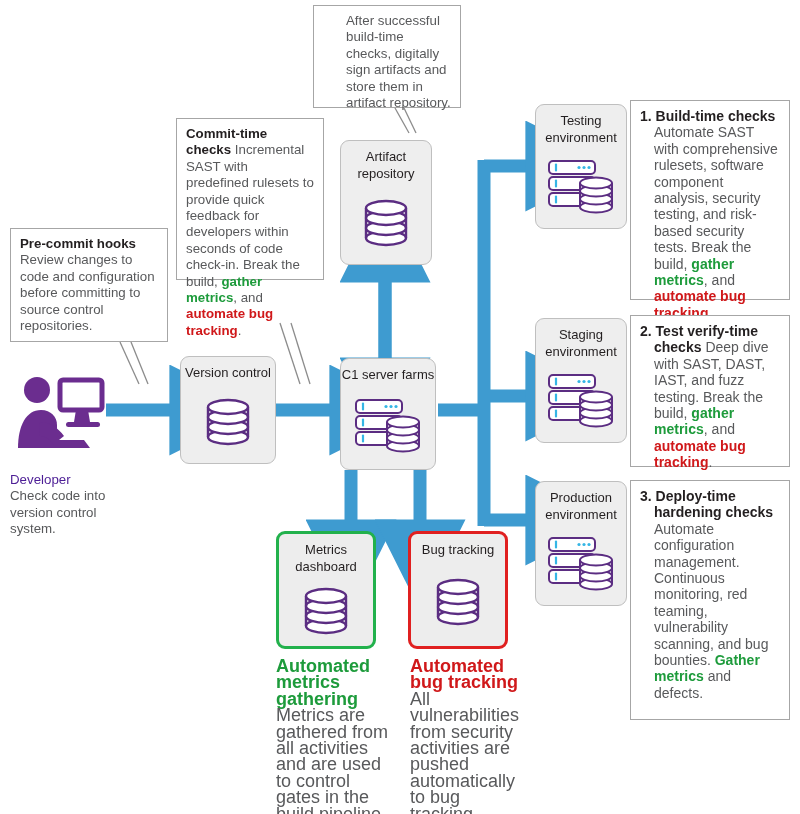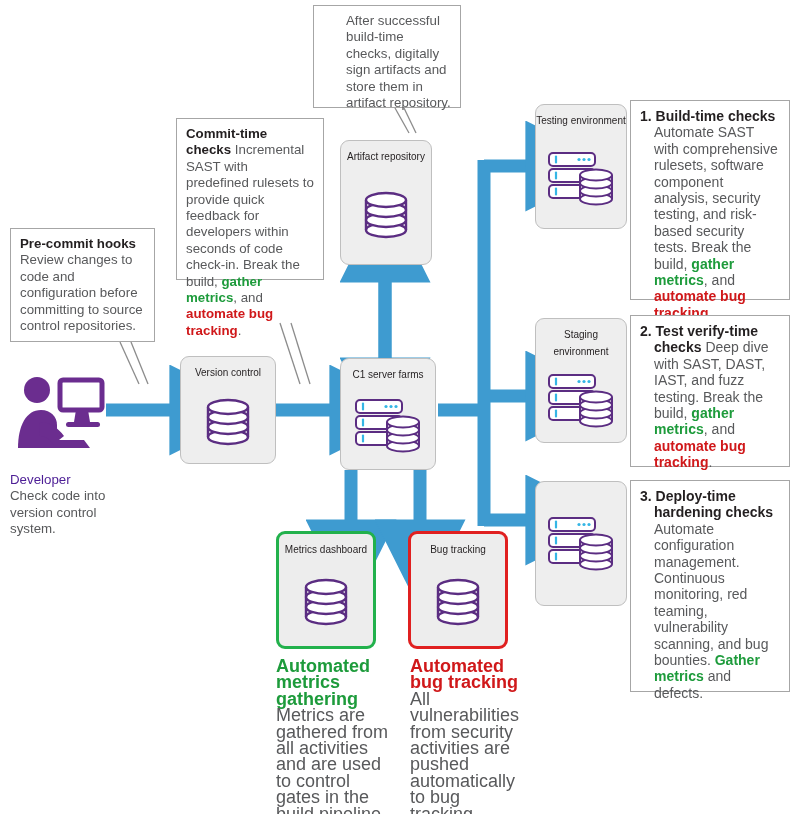--- a/index.html
+++ b/index.html
@@ -15,21 +15,21 @@
   .callout b{font-weight:bold;color:#231f20;}
   .green{color:#1d9b3b;font-weight:bold;}
   .red{color:#d0181a;font-weight:bold;}
 
   
   .node{position:absolute;background:#eeeeee;border:1px solid #bfbfbf;
         border-radius:9px;box-sizing:border-box;
         display:flex;flex-direction:column;align-items:center;}
   .node.greenb{border:3px solid #22b14c;background:#ededed;}
   .node.redb{border:3px solid #e02020;background:#ededed;}
-  .node .ttl{font-size:10px;line-height:17.4px;color:#231f20;
+  .node .ttl{font-size:13px;line-height:17.4px;color:#231f20;
              text-align:center;padding-top:7px;font-weight:normal;}
   .node .ico{flex:1;display:flex;align-items:center;justify-content:center;width:100%;}
 
   
   .panel{position:absolute;background:#ffffff;border:1px solid #a6a6a6;
          box-sizing:border-box;padding:7px 9px 7px 9px;font-size:14px;line-height:16.4px;}
   .panel .hd{font-weight:bold;color:#231f20;}
   .panel .body{padding-left:14px;}
   .panel .hd .num{margin-left:-14px;}
 
@@ -91,21 +91,21 @@
 
   <g>
     <path d="M420,470 L420,522" stroke="#3e9bd0" stroke-width="13" fill="none" marker-end="url(#ah)"></path>
   </g>
 </svg>
 
 <div class="callout" style="left:313px;top:5px;width:148px;height:103px;padding-left:32px;">
   <span>After successful build-time checks, digitally sign artifacts and store them in artifact repository.</span>
 </div>
 
-<div class="callout" style="left:10px;top:228px;width:145px;height:114px;">
+<div class="callout" style="left:10px;top:228px;width:158px;height:114px;">
   <b>Pre-commit hooks</b>
   <span>Review changes to code and configuration before committing to source control repositories.</span>
 </div>
 
 <div class="callout" style="left:176px;top:118px;width:148px;height:162px;">
   <b>Commit-time checks</b>
   <span>Incremental SAST with predefined rulesets to provide quick feedback for developers within seconds of code check-in. Break the build, </span><span class="green">gather metrics</span><span>, and </span><span class="red">automate bug tracking</span><span>.</span>
 </div>
 
 <svg class="abs" style="left:10px;top:370px;width:96px;height:92px;" viewBox="0 0 96 92">
@@ -253,20 +253,21 @@
         <path d="M34,34 L34,42 M66,34 L66,42"></path>
         <ellipse cx="50" cy="34" rx="16" ry="5.5"></ellipse>
         <path d="M34,26 L34,34 M66,26 L66,34"></path>
         <ellipse cx="50" cy="26" rx="16" ry="5.5"></ellipse>
       </g>
     </svg>
   </div>
 </div>
 
 <div class="node" style="left:535px;top:481px;width:92px;height:125px;">
+  <div class="ttl">Production environment</div>
   <div class="ico">
     <svg width="70" height="60" viewBox="0 0 70 60">
       <g fill="#ffffff" stroke="#5b2d82" stroke-width="2">
         <rect x="3" y="4" width="46" height="13" rx="4"></rect>
         <rect x="3" y="20" width="46" height="13" rx="4"></rect>
         <rect x="3" y="36" width="46" height="13" rx="4"></rect>
       </g>
       <g stroke="#35b6e5" stroke-width="2.2" stroke-linecap="round">
         <path d="M10,7.5 L10,13.5"></path>
           <path d="M10,23.5 L10,29.5"></path>
@@ -333,21 +334,21 @@
 </div>
 
 <div class="panel" style="left:630px;top:315px;width:160px;height:152px;">
   <div class="body">
     <span class="hd"><span class="num">2.</span>
     <span>Test verify-time checks</span></span>
     <span>Deep dive with SAST, DAST, IAST, and fuzz testing. Break the build, </span><span class="green">gather metrics</span><span>, and </span><span class="red">automate bug tracking</span><span>.</span>
   </div>
 </div>
 
-<div class="panel" style="left:630px;top:480px;width:160px;height:212px;">
+<div class="panel" style="left:630px;top:480px;width:160px;height:240px;">
   <div class="body">
     <span class="hd"><span class="num">3.</span>
     <span>Deploy-time hardening checks</span></span>
     <span>Automate configuration management. Continuous monitoring, red teaming, vulnerability scanning, and bug bounties. </span><span class="green">Gather metrics</span><span> and defects.</span>
   </div>
 </div>
 
 <div class="caption" style="left:276px;top:658px;width:122px;">
   <span class="hd g">Automated metrics gathering</span>
   <span>Metrics are gathered from all activities and are used to control gates in the build pipeline.</span>

